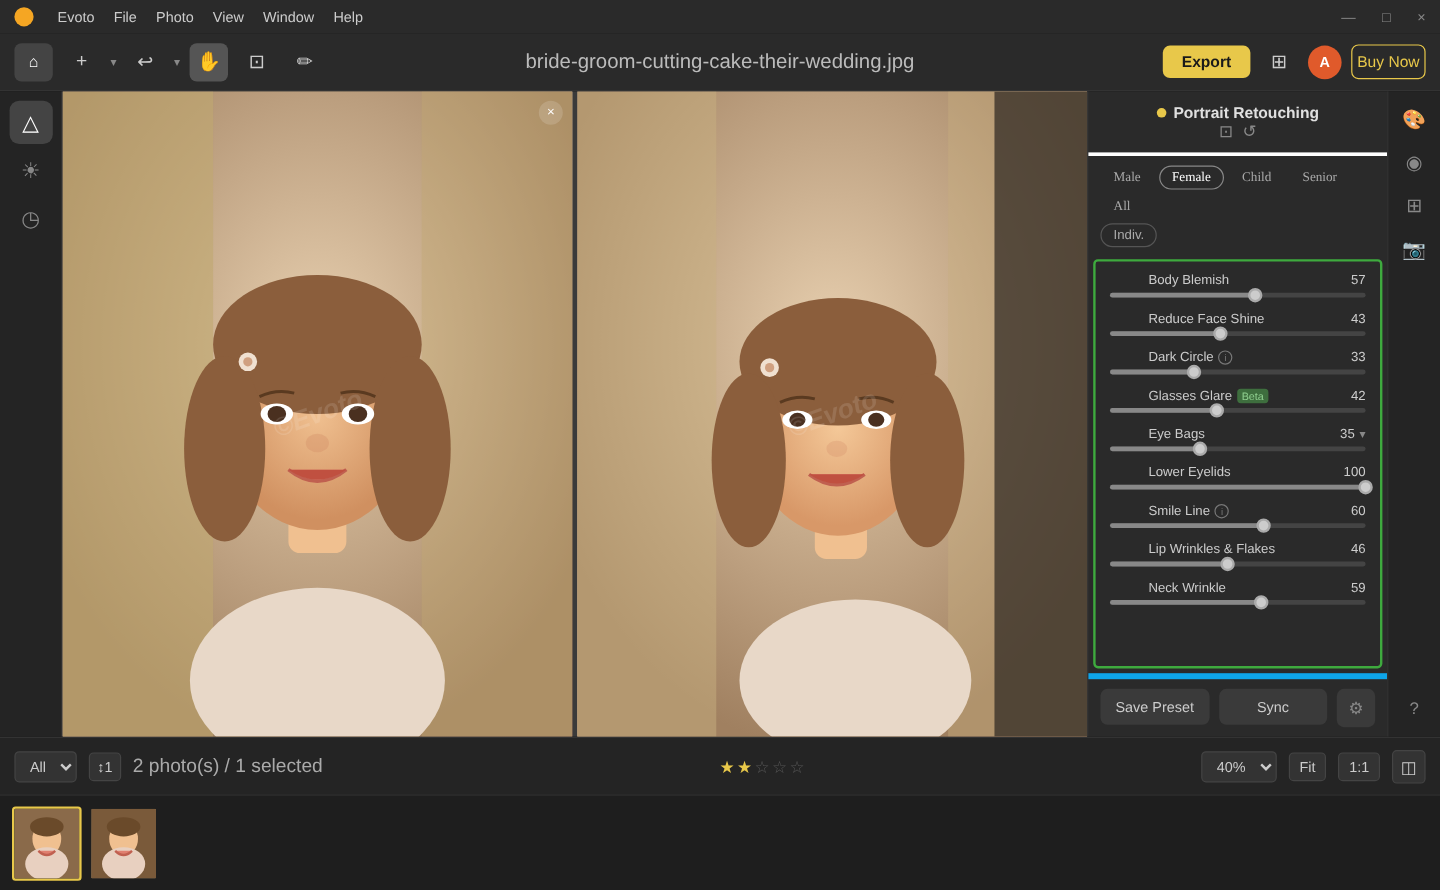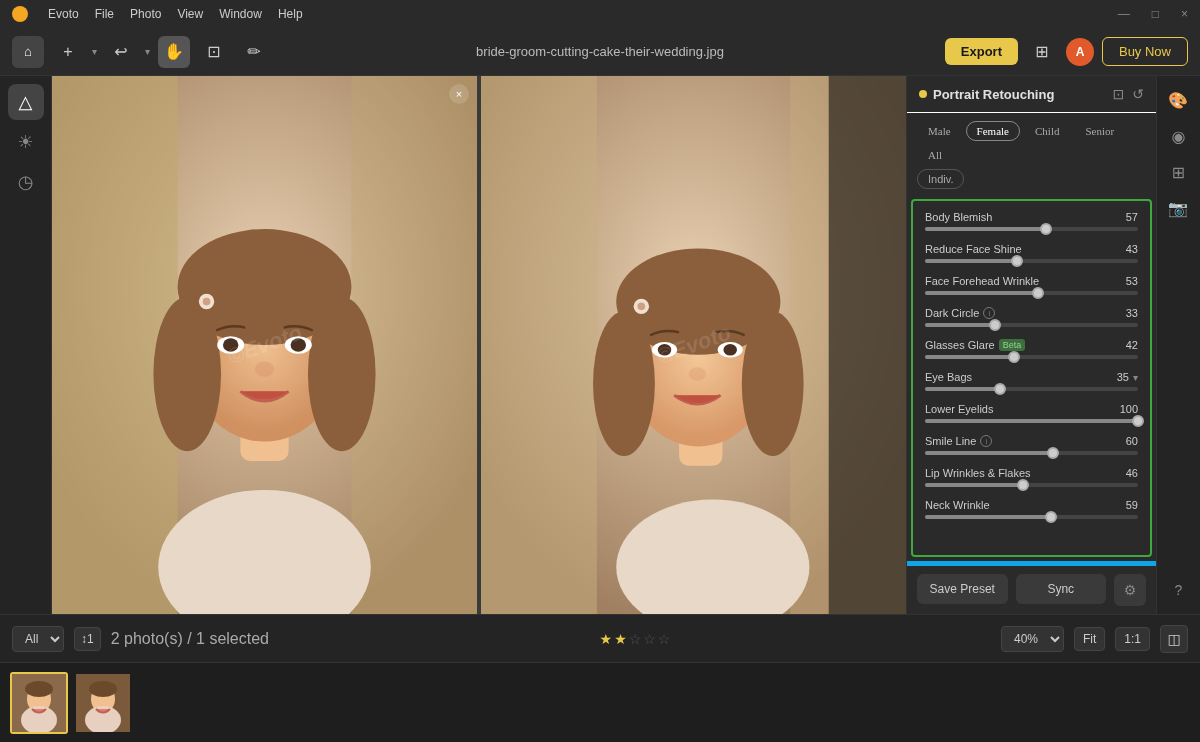--- a/index.html
+++ b/index.html
@@ -48,21 +48,21 @@
     }
     .toolbar-left {
       display: flex;
       align-items: center;
       gap: 8px;
       flex: 1;
     }
     .toolbar-center {
       flex: 2;
       text-align: center;
-      font-size: 13px;
+      font-size: 17px;
       color: #bbb;
     }
     .toolbar-right {
       display: flex;
       align-items: center;
       gap: 8px;
       flex: 1;
       justify-content: flex-end;
     }
     .tool-btn {
@@ -94,21 +94,21 @@
       padding: 6px 16px;
       border-radius: 6px;
       font-weight: 600;
       font-size: 13px;
       cursor: pointer;
     }
     .buy-btn {
       background: transparent;
       color: #e8c84a;
       border: 1px solid #e8c84a;
-      padding: 6px 16px;
+      padding: 6px 4px;
       border-radius: 6px;
       font-size: 13px;
       cursor: pointer;
     }
     .avatar-btn {
       width: 28px; height: 28px;
       border-radius: 50%;
       background: #e05a2b;
       color: #fff;
       font-size: 12px;
@@ -234,23 +234,24 @@
       color: #888;
       cursor: pointer;
       display: flex; align-items: center; justify-content: center;
       font-size: 16px;
     }
 
     
     .panel-header {
       display: flex;
       align-items: center;
-      justify-content: space-between;
+      justify-content: center;
       padding: 10px 12px;
-      border-bottom: 1px solid #ffffff;
+      border-bottom: 3px solid #ffffff;
+      flex-direction: column;
     }
     .panel-title {
       font-size: 13px;
       font-weight: 600;
       color: #e0e0e0;
       display: flex;
       align-items: center;
       gap: 6px;
     }
     .panel-title-dot {
@@ -319,20 +320,21 @@
     .sliders-container::-webkit-scrollbar-thumb { background: #555; border-radius: 2px; }
 
     .slider-row {
       padding: 6px 12px;
     }
     .slider-header {
       display: flex;
       align-items: center;
       justify-content: space-between;
       margin-bottom: 4px;
+      margin-left: 32px;
     }
     .slider-label {
       font-size: 11px;
       color: #ccc;
       display: flex;
       align-items: center;
       gap: 4px;
     }
     .slider-value {
       font-size: 11px;
@@ -718,30 +720,20 @@
         <div class="slider-header">
           <span class="slider-label">Reduce Face Shine</span>
           <span class="slider-value">43</span>
         </div>
         <div class="slider-track">
           <div class="slider-fill" style="width:43%"></div>
           <div class="slider-thumb" style="left:43%"></div>
         </div>
       </div>
 
-      <div class="slider-row">
-        <div class="slider-header">
-          <span class="slider-label">Face Forehead Wrinkle</span>
-          <span class="slider-value">53</span>
-        </div>
-        <div class="slider-track">
-          <div class="slider-fill" style="width:53%"></div>
-          <div class="slider-thumb" style="left:53%"></div>
-        </div>
-      </div>
 
 
       <div class="slider-row">
         <div class="slider-header">
           <span class="slider-label">
             <span>Dark Circle</span>
             <span class="info-icon">i</span>
           </span>
           <span class="slider-value">33</span>
         </div>

